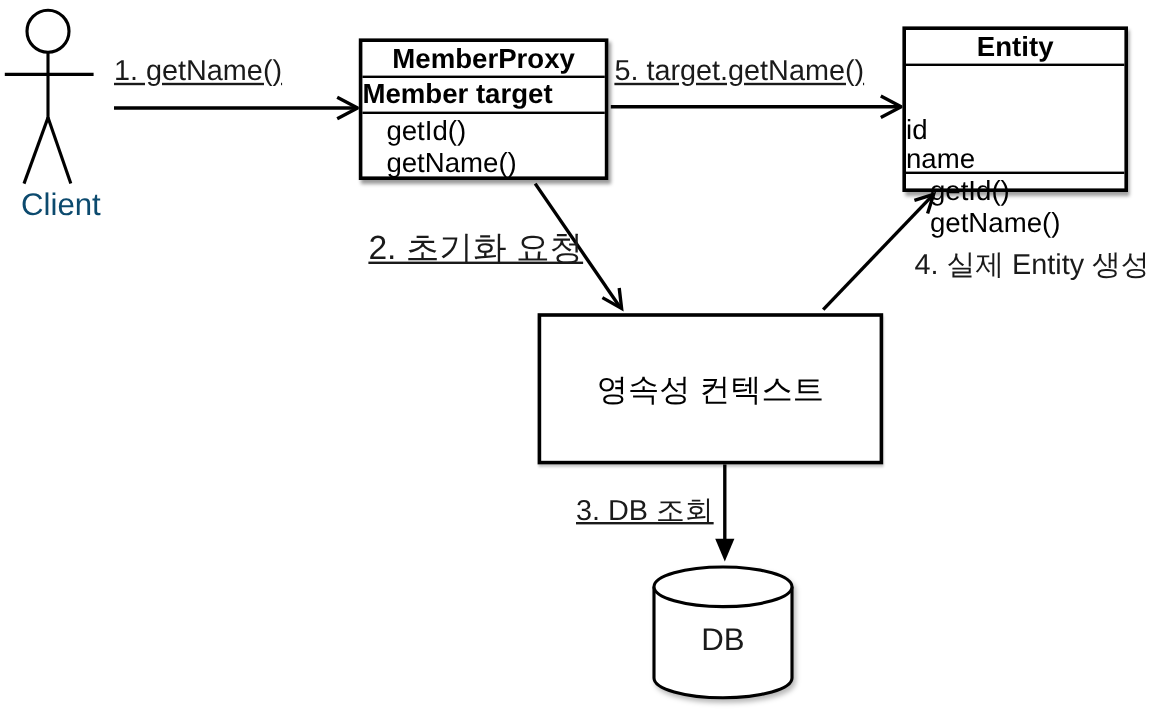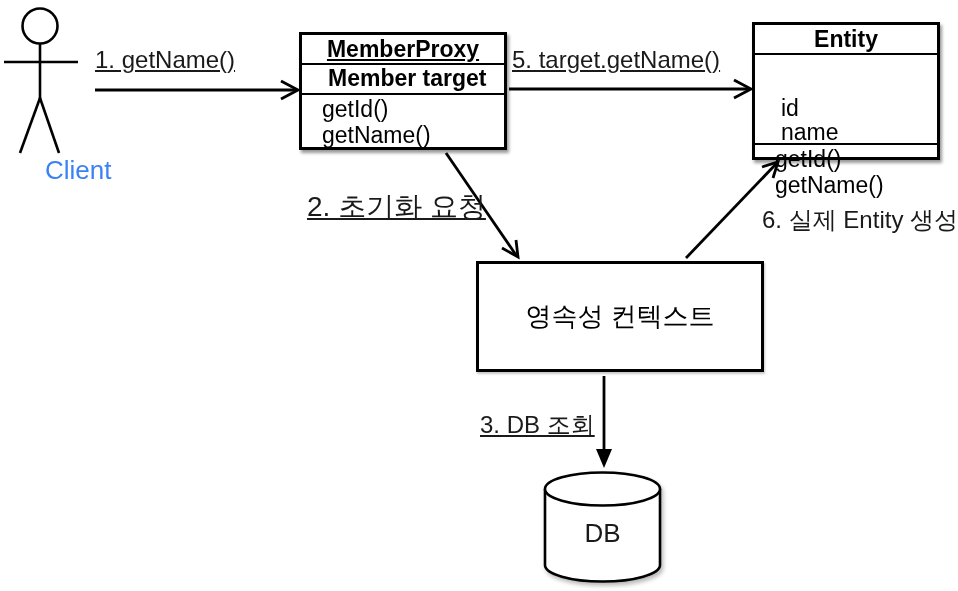--- a/index.html
+++ b/index.html
@@ -9,33 +9,33 @@
   }
   .overlay{position:absolute;left:0;top:0;width:958px;height:591px;z-index:1;}
   .class-box{
     position:absolute;background:#ffffff;border:3px solid #000;box-sizing:border-box;
     box-shadow:2px 3px 3px rgba(0,0,0,0.40);z-index:2;
   }
   .cb-header{
     border-bottom:2px solid #000;font-weight:bold;text-align:center;
     font-size:23px;box-sizing:border-box;
   }
-  .cb-attrs{border-bottom:2px solid #000;box-sizing:border-box;padding-left:26px;}
+  .cb-attrs{border-bottom:2px solid #000;box-sizing:border-box;padding-left:0;}
   .cb-methods{padding-left:20px;}
   .cb-line{white-space:nowrap;}
   .plain-box{
     position:absolute;background:#ffffff;border:3px solid #000;box-sizing:border-box;
     box-shadow:1px 2px 2px rgba(0,0,0,0.22);z-index:2;
     display:flex;align-items:center;justify-content:center;font-size:26px;
   }
   .lbl{
     position:absolute;z-index:3;white-space:nowrap;font-size:24px;color:#1a1a1a;
   }
   .lbl.center{text-align:left;text-decoration:underline;}
-  .client-lbl{position:absolute;z-index:3;font-size:26px;text-align:left;color:#3b82f6;padding-left:45px;}
+  .client-lbl{position:absolute;z-index:3;font-size:26px;text-align:right;color:#0c4a6e;}
   .db-lbl{position:absolute;z-index:3;font-size:26px;text-align:center;color:#1a1a1a;}
 </style>
 </head>
 <body>
 
 <div class="canvas">
 
   <svg class="overlay" viewBox="0 0 958 591" xmlns="http://www.w3.org/2000/svg">
 
     <g stroke="#000" stroke-width="2.6" fill="none">
@@ -71,21 +71,21 @@
       <polygon points="604,468 596,449 612,449" fill="#000"></polygon>
     </g>
 
     <g stroke="#000" stroke-width="2.6" fill="#ffffff" style="filter:drop-shadow(2px 3px 2px rgba(0,0,0,0.28));">
       <path d="M545,489 L545,565 A57.5,16.5 0 0 0 660,565 L660,489"></path>
       <ellipse cx="602.5" cy="489" rx="57.5" ry="16.5"></ellipse>
     </g>
   </svg>
 
   <div class="class-box" style="left:299px;top:32px;width:208px;height:118px;">
-    <div class="cb-header" style="height:30px;line-height:28px;text-decoration:underline;">MemberProxy</div>
+    <div class="cb-header" style="height:30px;line-height:28px;">MemberProxy</div>
     <div class="cb-attrs" style="height:30px;font-size:23px;font-weight:bold;line-height:27px;">
       <div class="cb-line">Member target</div>
     </div>
     <div class="cb-methods" style="font-size:23px;line-height:26px;padding-top:1px;">
       <div class="cb-line">getId()</div>
       <div class="cb-line">getName()</div>
     </div>
   </div>
 
   <div class="class-box" style="left:752px;top:22px;width:188px;height:138px;">
@@ -93,27 +93,27 @@
     <div class="cb-attrs" style="height:50px;font-size:23px;line-height:24px;padding-top:1px;margin-top:40px;">
       <div class="cb-line">id</div>
       <div class="cb-line">name</div>
     </div>
     <div class="cb-methods" style="font-size:23px;line-height:26px;padding-top:1px;">
       <div class="cb-line">getId()</div>
       <div class="cb-line">getName()</div>
     </div>
   </div>
 
-  <div class="plain-box" style="left:476px;top:261px;width:288px;height:111px;">
+  <div class="plain-box" style="left:448px;top:261px;width:288px;height:126px;">
     <span>영속성 컨텍스트</span>
   </div>
 
   <div class="lbl center" style="left:95px;top:46px;width:205px;">1. getName()</div>
   <div class="lbl center" style="left:512px;top:46px;width:240px;">5. target.getName()</div>
   <div class="lbl center" style="left:307px;top:188px;width:180px;font-size:28px;">2. 초기화 요청</div>
-  <div class="lbl" style="left:762px;top:204px;">6. 실제 Entity 생성</div>
+  <div class="lbl" style="left:762px;top:204px;">4. 실제 Entity 생성</div>
   <div class="lbl center" style="left:480px;top:409px;width:122px;">3. DB 조회</div>
 
   <div class="client-lbl" style="left:0px;top:155px;width:84px;">Client</div>
 
   <div class="db-lbl" style="left:545px;top:518px;width:115px;">DB</div>
 
 </div>
 
 </body></html>

